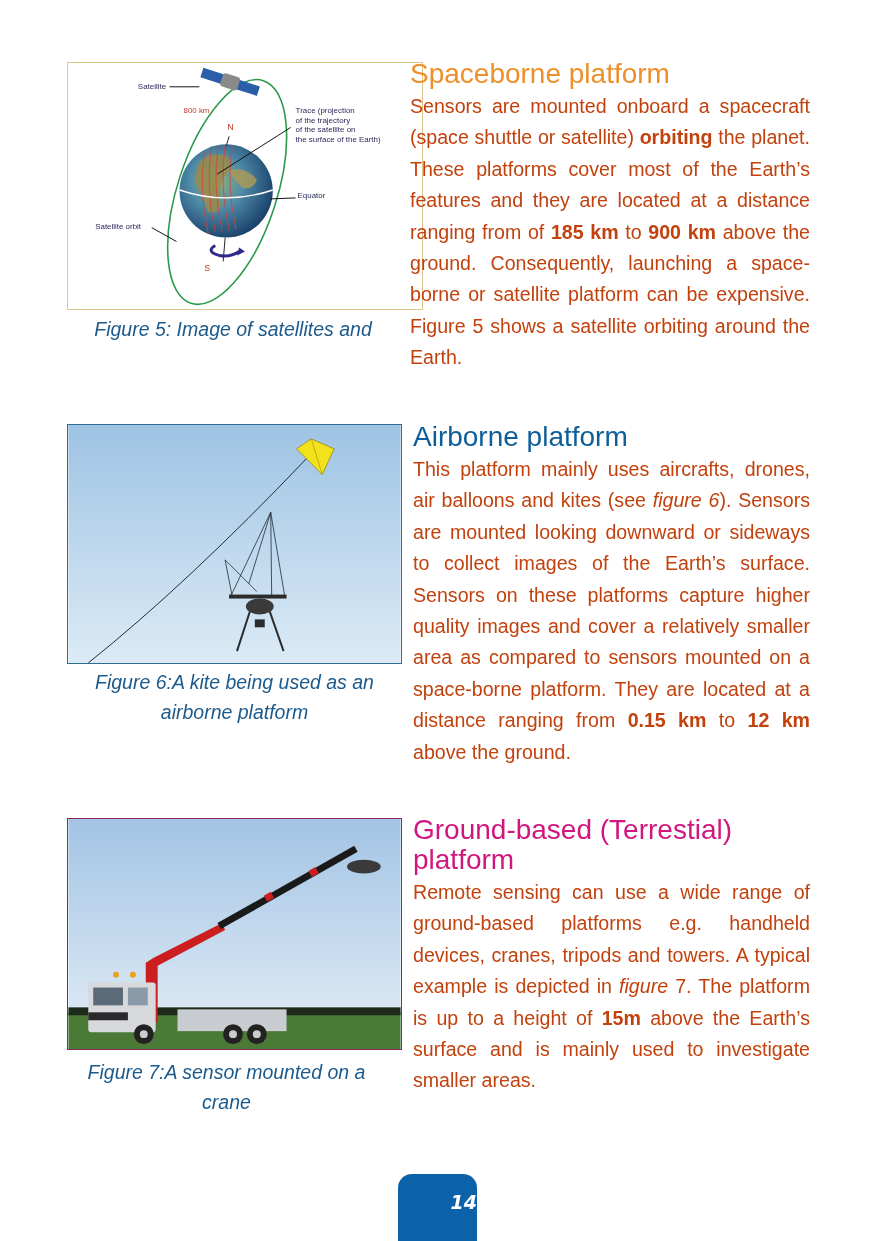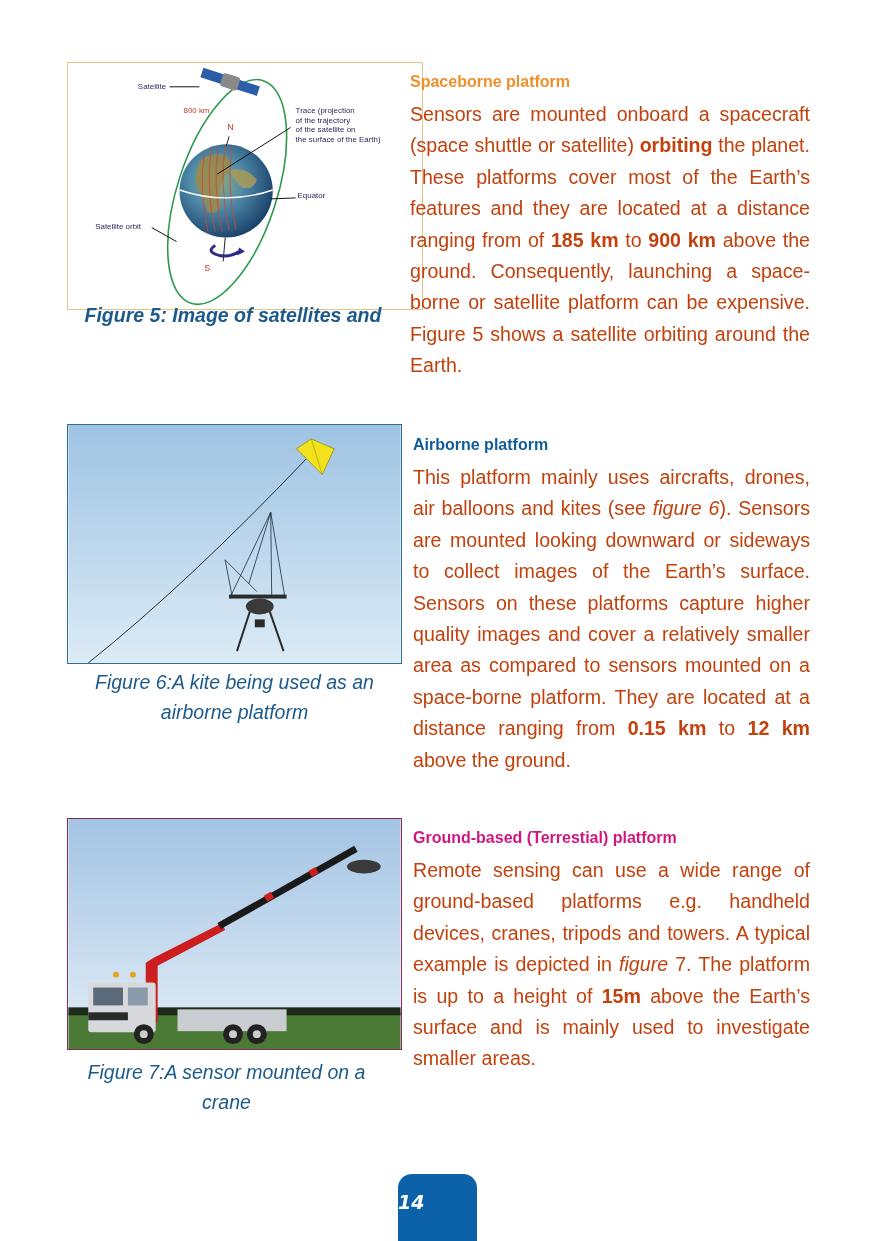--- a/index.html
+++ b/index.html
@@ -1,25 +1,25 @@
 <!DOCTYPE html>
 <html><head>
 <meta charset="utf-8">
 <style>
   html, body { margin:0; padding:0; background:#ffffff; }
   body { width:875px; height:1241px; position:relative; overflow:hidden; font-family:"DejaVu Sans", sans-serif; }
   .fig { position:absolute; box-sizing:border-box; overflow:hidden; }
   .fig svg { display:block; width:100%; height:100%; }
   .caption { position:absolute; text-align:center; color:#1c5a8c; font-style:italic; font-family:"Liberation Sans", sans-serif; font-size:19.5px; line-height:30px; }
   .section { position:absolute; left:410px; width:400px; }
-  .heading { font-family:"Liberation Sans", sans-serif; font-weight:bold; font-size:16px; line-height:30px; margin:8px 0 2px 0; }
+  .heading { font-family:"Liberation Sans", sans-serif; font-weight:normal; font-size:28px; line-height:30px; margin:0 0 2px 0; }
   .body { font-family:"Liberation Sans", sans-serif; font-size:19.6px; line-height:31.4px; color:#c2410c; text-align:justify; margin:0; }
   .body b { font-weight:bold; }
   .body i { font-style:italic; }
-  .page-num { position:absolute; left:398px; top:1174px; width:79px; height:67px; background:#0b62a8; border-radius:14px 14px 0 0; color:#fff; font-family:"DejaVu Sans", sans-serif; font-weight:bold; font-style:italic; font-size:19px; text-align:left; line-height:56px; }
+  .page-num { position:absolute; left:398px; top:1174px; width:79px; height:67px; background:#0b62a8; border-radius:14px 14px 0 0; color:#fff; font-family:"DejaVu Sans", sans-serif; font-weight:bold; font-style:italic; font-size:19px; text-align:right; line-height:56px; }
   .lbl { font-family:"Liberation Sans", sans-serif; font-size:8px; fill:#2a2a5a; }
 </style>
 </head>
 <body>
 
 <div class="fig" style="left:67px;top:62px;width:356px;height:248px;border:1.5px solid #e0c58a;">
   <svg viewBox="0 0 332 248">
     <defs>
       <radialGradient id="earthG" cx="40%" cy="40%" r="65%">
         <stop offset="0" stop-color="#8fb07a"></stop>
@@ -60,21 +60,21 @@
     <text class="lbl" x="148" y="68" style="fill:#c0392b;font-size:9px">N</text>
     <text class="lbl" x="125" y="210" style="fill:#c0392b;font-size:9px">S</text>
     <text class="lbl" x="217" y="50">Trace (projection</text>
     <text class="lbl" x="217" y="60">of the trajectory</text>
     <text class="lbl" x="217" y="70">of the satellite on</text>
     <text class="lbl" x="217" y="80">the surface of the Earth)</text>
     <text class="lbl" x="219" y="136">Equator</text>
     <text class="lbl" x="15" y="167">Satellite orbit</text>
   </svg>
 </div>
-<div class="caption" style="left:67px;top:300px;width:332px;font-weight:bold;">
+<div class="caption" style="left:67px;top:314px;width:332px;">
   <div>Figure 5: Image of satellites and</div>
 </div>
 
 <div class="fig" style="left:67px;top:424px;width:335px;height:240px;border:1.5px solid #2d6f94;">
   <svg viewBox="0 0 335 240">
     <defs>
       <linearGradient id="skyK" x1="0" y1="0" x2="0" y2="1">
         <stop offset="0" stop-color="#9ec3e3"></stop>
         <stop offset="1" stop-color="#dcebf6"></stop>
       </linearGradient>

